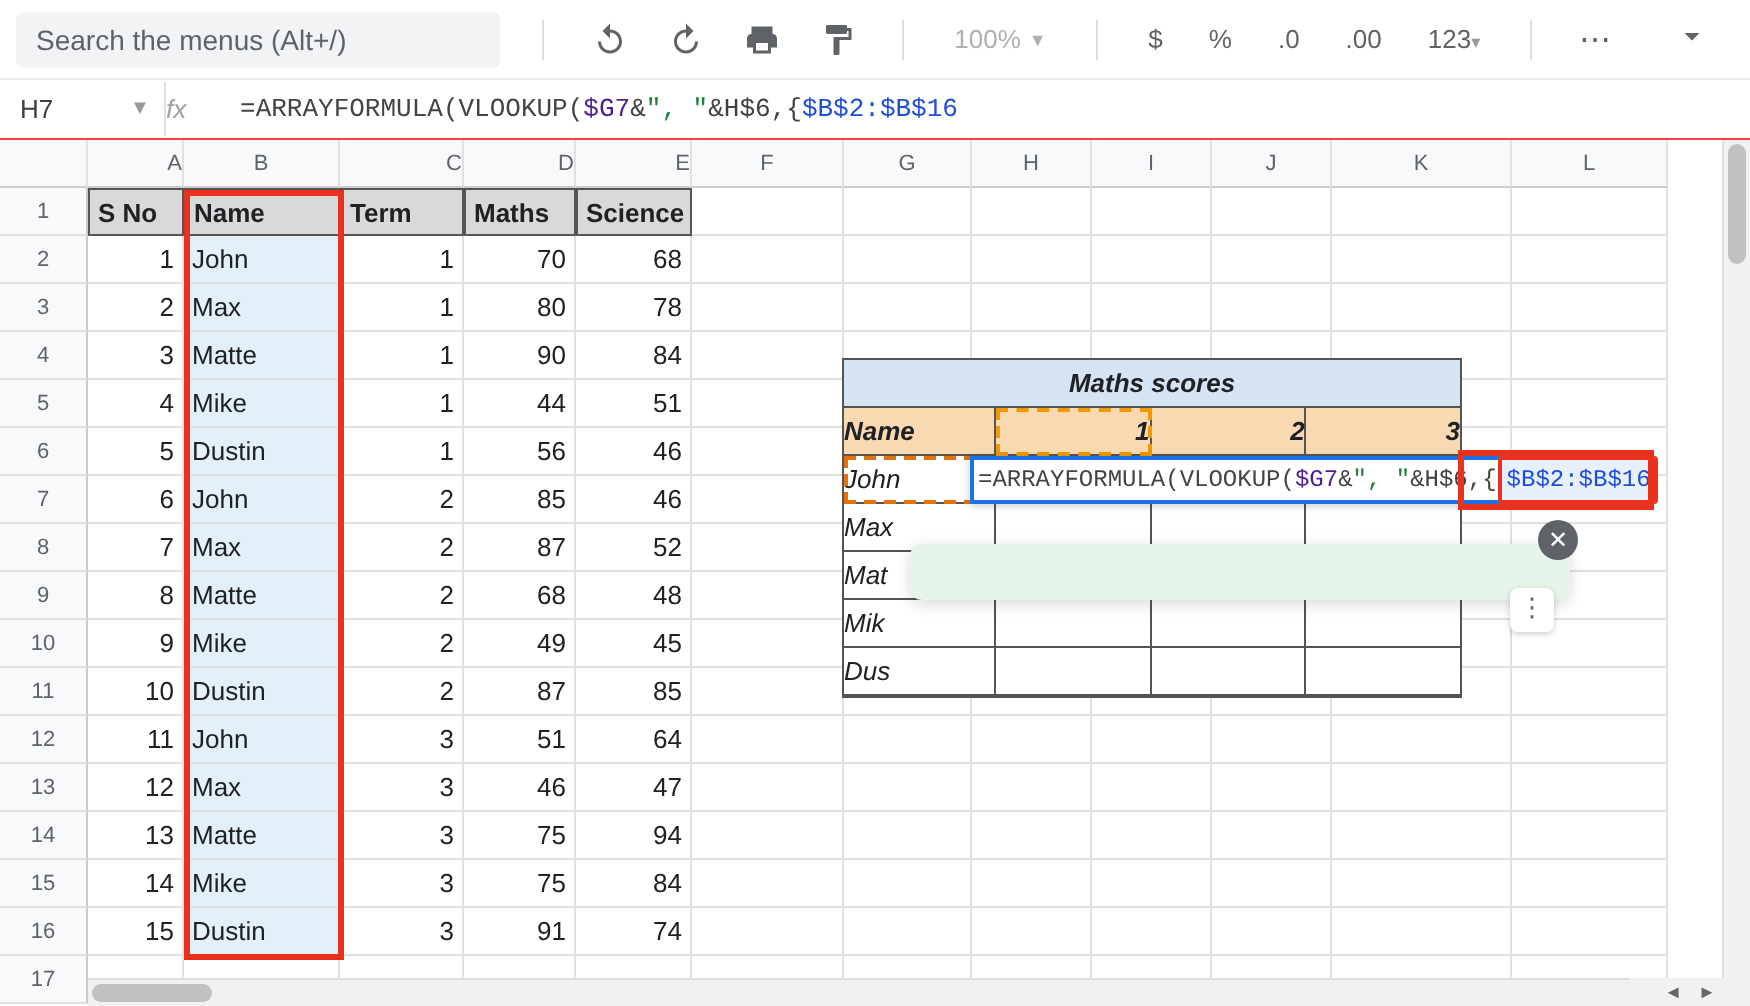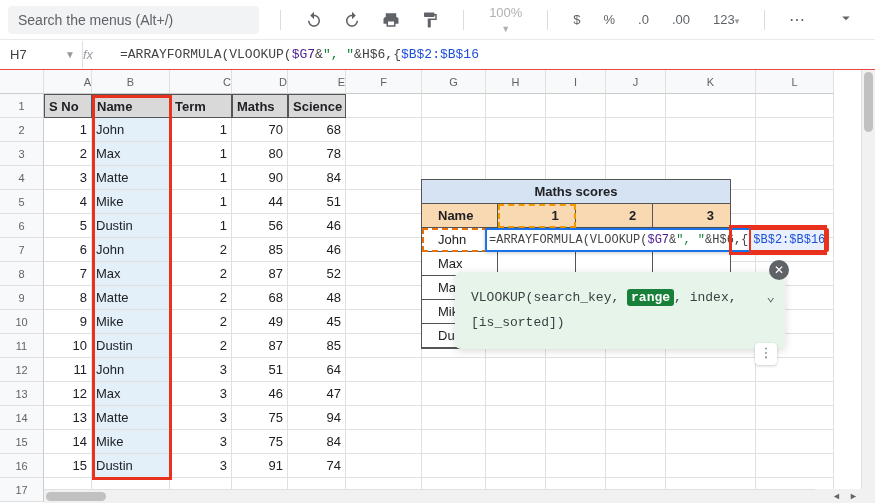--- a/index.html
+++ b/index.html
@@ -4,21 +4,21 @@
 <style>
   * { box-sizing: border-box; margin: 0; padding: 0; }
   body { font-family: Arial, sans-serif; font-size: 13px; color: #202124; background: #fff; width: 875px; height: 503px; overflow: hidden; position: relative; }
   
   
   .toolbar { height: 40px; display: flex; align-items: center; padding: 0 8px; border-bottom: 1px solid #e8eaed; gap: 15px; }
   .search-menus { background: #f1f3f4; border-radius: 4px; height: 28px; width: 290px; padding: 0 10px; color: #5f6368; font-size: 14px; display: flex; align-items: center; }
   .tool-sep { width: 1px; height: 20px; background: #dadce0; margin: 0 6px; }
   .tool-btn { width: 28px; height: 28px; display: flex; align-items: center; justify-content: center; color: #5f6368; cursor: pointer; border-radius: 4px; }
   .tool-btn svg { width: 18px; height: 18px; fill: #5f6368; }
-  .zoom-txt { color: #b0b0b0; font-size: 13px; padding: 0 4px; display: flex; align-items: center; gap: 4px; flex-direction: column; }
+  .zoom-txt { color: #b0b0b0; font-size: 13px; padding: 0 4px; display: flex; align-items: center; gap: 4px; }
   .fmt-txt { color: #5f6368; font-size: 13px; padding: 0 4px; }
   .chev { padding: 0 12px; color: #5f6368; cursor: pointer; margin-left: auto; }
   
   
   .fbar { height: 30px; display: flex; align-items: center; border-bottom: 1px solid #ef4444; font-size: 13px; }
   .cell-ref { width: 58px; padding-left: 10px; color: #3c4043; font-size: 13px; }
   .cell-dd { width: 24px; color: #999; font-size: 10px; text-align: center; }
   .fx-lbl { width: 34px; font-style: italic; color: #9aa0a6; text-align: left; border-left: 1px solid #e0e0e0; padding: 6px 0; }
   .formula-txt { padding-left: 4px; font-family: "Courier New", monospace; font-size: 13px; }
   .tok-fn { color: #444; }
@@ -51,21 +51,21 @@
   .hdr-cell { background: #d9d9d9; font-weight: bold; border: 1px solid #555; text-align: left; }
   .hdr-cell.num { text-align: left; }
   .name-col { background: #e3f0fa; }
   
   
   .red-box-b { position: absolute; left: 92px; top: 25px; width: 80px; height: 385px; border: 3px solid #e8321e; pointer-events: none; z-index: 5; }
   
   
   .rt { position: absolute; left: 421px; top: 179px; width: 310px; border: 1.5px solid #555; font-size: 13px; z-index: 2; background: #fff; }
   .rt-row { display: flex; height: 24px; }
-  .rt-c { border-right: 1px solid #555; border-bottom: 1px solid #555; line-height: 24px; padding: 0 16px; }
+  .rt-c { border-right: 1px solid #555; border-bottom: 1px solid #555; line-height: 24px; padding: 0 0; font-style: italic; }
   .rt-c:last-child { border-right: none; }
   .rt-title { background: #d6e3f3; text-align: center; font-weight: bold; width: 100%; border-bottom: 1px solid #555; }
   .rt-name-h { width: 76px; background: #f8d9b2; font-weight: bold; }
   .rt-num-h { background: #f8d9b2; font-weight: bold; text-align: right; flex: 1; }
   .rt-num-h.sel { outline: 2px dashed #f29900; outline-offset: -2px; }
   .rt-name { width: 76px; }
   .rt-name.first { background: #fff; outline: 2px dashed #e8710a; outline-offset: -2px; }
   .rt-val { flex: 1; }
   
   
@@ -474,21 +474,20 @@
     <span class="tok-ref2">H$6</span>
     <span class="tok-fn">,</span>
     <span class="tok-fn">{</span>
     <span class="last tok-ref3">$B$2:$B$16</span>
 </div>
 <div class="red-box-last"></div>
 
 <div class="hint">
   <div class="hint-close">✕</div>
   <div class="hint-dd">⌄</div>
-  <span><span>VLOOKUP(</span><span>search_key</span><span>, </span><span class="rng">range</span><span>, </span><span>index</span>,<br><span>[is_sorted]</span><span>)</span></span>
   <div class="hint-more">⋮</div>
 </div>
 
 <div class="vsb">
     <div class="vsb-thumb"></div>
   </div>
 <div class="hsb">
     <div class="hsb-thumb"></div>
   </div>
 <div class="nav-corner">

